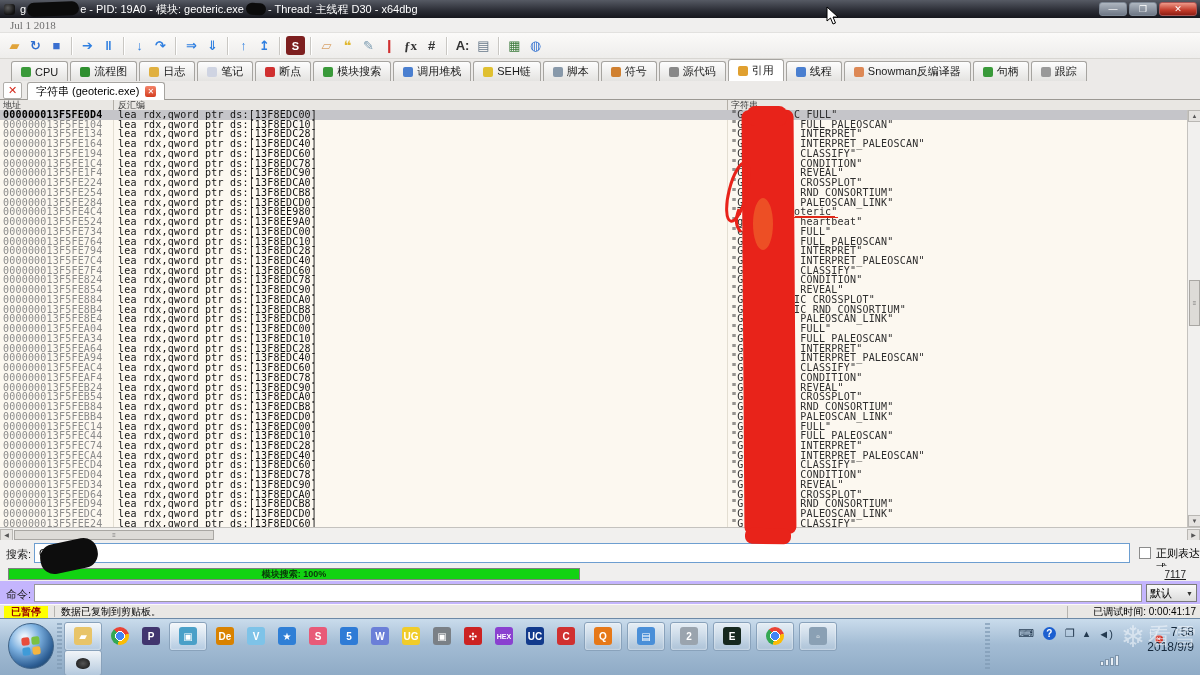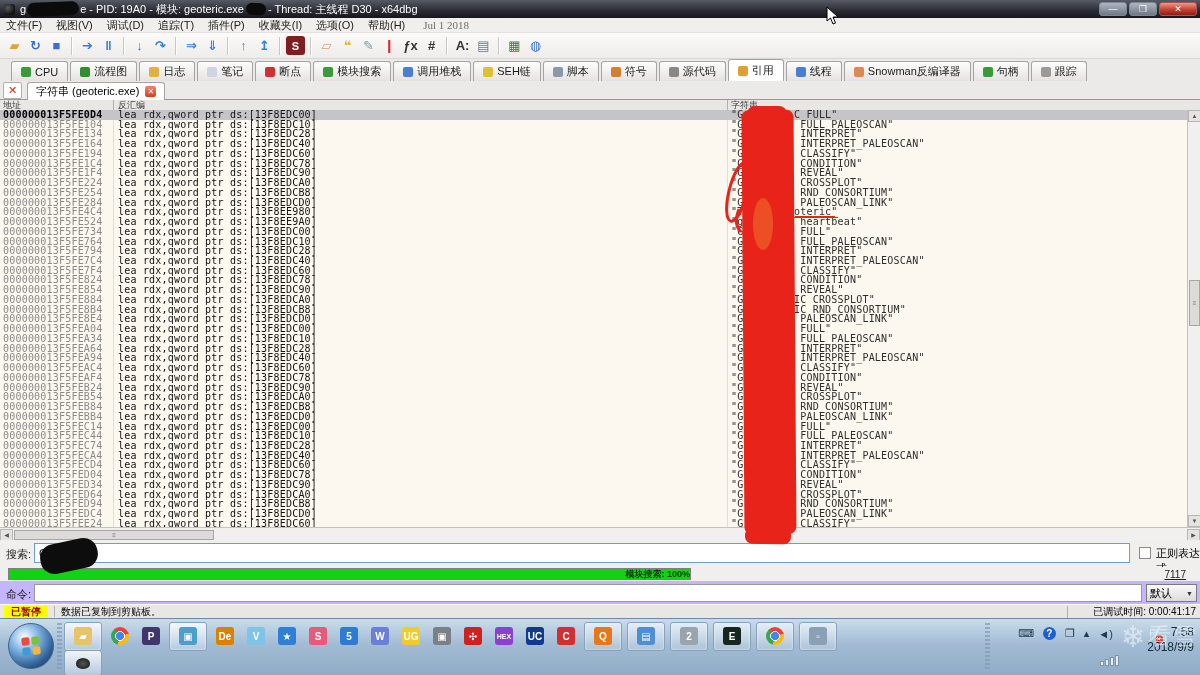--- a/index.html
+++ b/index.html
@@ -149,30 +149,20 @@
   <span id="t-blob2" class="blob"></span>
   <span class="t-seg">- Thread: 主线程 D30 - x64dbg</span>
   <div id="win-btns">
     <div class="wbtn">—</div>
     <div class="wbtn">❐</div>
     <div class="wbtn close">✕</div>
   </div>
 </div>
 
 <div id="menubar" class="abs">
-  <div id="menubar-items" style="display:flex;">
-      <div class="menu-item">文件(F)</div>
-      <div class="menu-item">视图(V)</div>
-      <div class="menu-item">调试(D)</div>
-      <div class="menu-item">追踪(T)</div>
-      <div class="menu-item">插件(P)</div>
-      <div class="menu-item">收藏夹(I)</div>
-      <div class="menu-item">选项(O)</div>
-      <div class="menu-item">帮助(H)</div>
-    </div>
   <span id="build-date">Jul 1 2018</span>
 </div>
 
 <div id="toolbar" class="abs">
     <div class="tb-icon" style="color: rgb(224, 163, 58);">▰</div>
     <div class="tb-icon" style="color: rgb(47, 111, 208);">↻</div>
     <div class="tb-icon" style="color: rgb(58, 111, 208);">■</div>
     <div class="tb-sep"></div>
     <div class="tb-icon" style="color: rgb(47, 127, 224);">➔</div>
     <div class="tb-icon" style="color: rgb(47, 127, 224);">‖</div>
@@ -185,21 +175,21 @@
     <div class="tb-sep"></div>
     <div class="tb-icon" style="color: rgb(47, 127, 224);">↑</div>
     <div class="tb-icon" style="color: rgb(47, 127, 224);">↥</div>
     <div class="tb-sep"></div>
     <div class="tb-icon boxed" style="color: rgb(255, 255, 255); background: rgb(125, 31, 31);">S</div>
     <div class="tb-sep"></div>
     <div class="tb-icon" style="color: rgb(217, 163, 106);">▱</div>
     <div class="tb-icon" style="color: rgb(224, 184, 48);">❝</div>
     <div class="tb-icon" style="color: rgb(122, 154, 176);">✎</div>
     <div class="tb-icon" style="color: rgb(208, 48, 48);">❙</div>
-    <div class="tb-icon" style="color: rgb(51, 51, 51);">ƒx</div>
+    <div class="tb-icon" style="color: rgb(51, 51, 51); font-family: Liberation Serif, serif;">ƒx</div>
     <div class="tb-icon" style="color: rgb(51, 51, 51);">#</div>
     <div class="tb-sep"></div>
     <div class="tb-icon" style="color: rgb(51, 51, 51);">A:</div>
     <div class="tb-icon" style="color: rgb(102, 119, 136);">▤</div>
     <div class="tb-sep"></div>
     <div class="tb-icon" style="color: rgb(58, 122, 58);">▦</div>
     <div class="tb-icon" style="color: rgb(47, 111, 208);">◍</div>
   </div>
 
 <div id="tabs1" class="abs">
@@ -347,21 +337,21 @@
 
 <div id="search-row" class="abs">
   <span class="fld-label" style="left:6px;top:7px;">搜索:</span>
   <input id="search-input" value="GE" style="">
   <span id="regex-box"></span>
   <span id="regex-label">正则表达式</span>
 </div>
 <div id="search-blob" class="abs"></div>
 
 <div id="progress-row" class="abs">
-  <div class="pbar" style="left:8px;width:683px;text-align:right;">模块搜索: 100%</div>
+  <div class="pbar" style="left:8px;width:572px;">模块搜索: 100%</div>
   <span id="match-count">7117</span>
 </div>
 
 <div id="command-row" class="abs">
   <span class="fld-label" style="left:6px;top:6px;">命令:</span>
   <input id="command-input" value="" style="">
   <div id="cmd-dropdown">
     <span>默认</span>
     <span class="arr">▼</span>
   </div>

